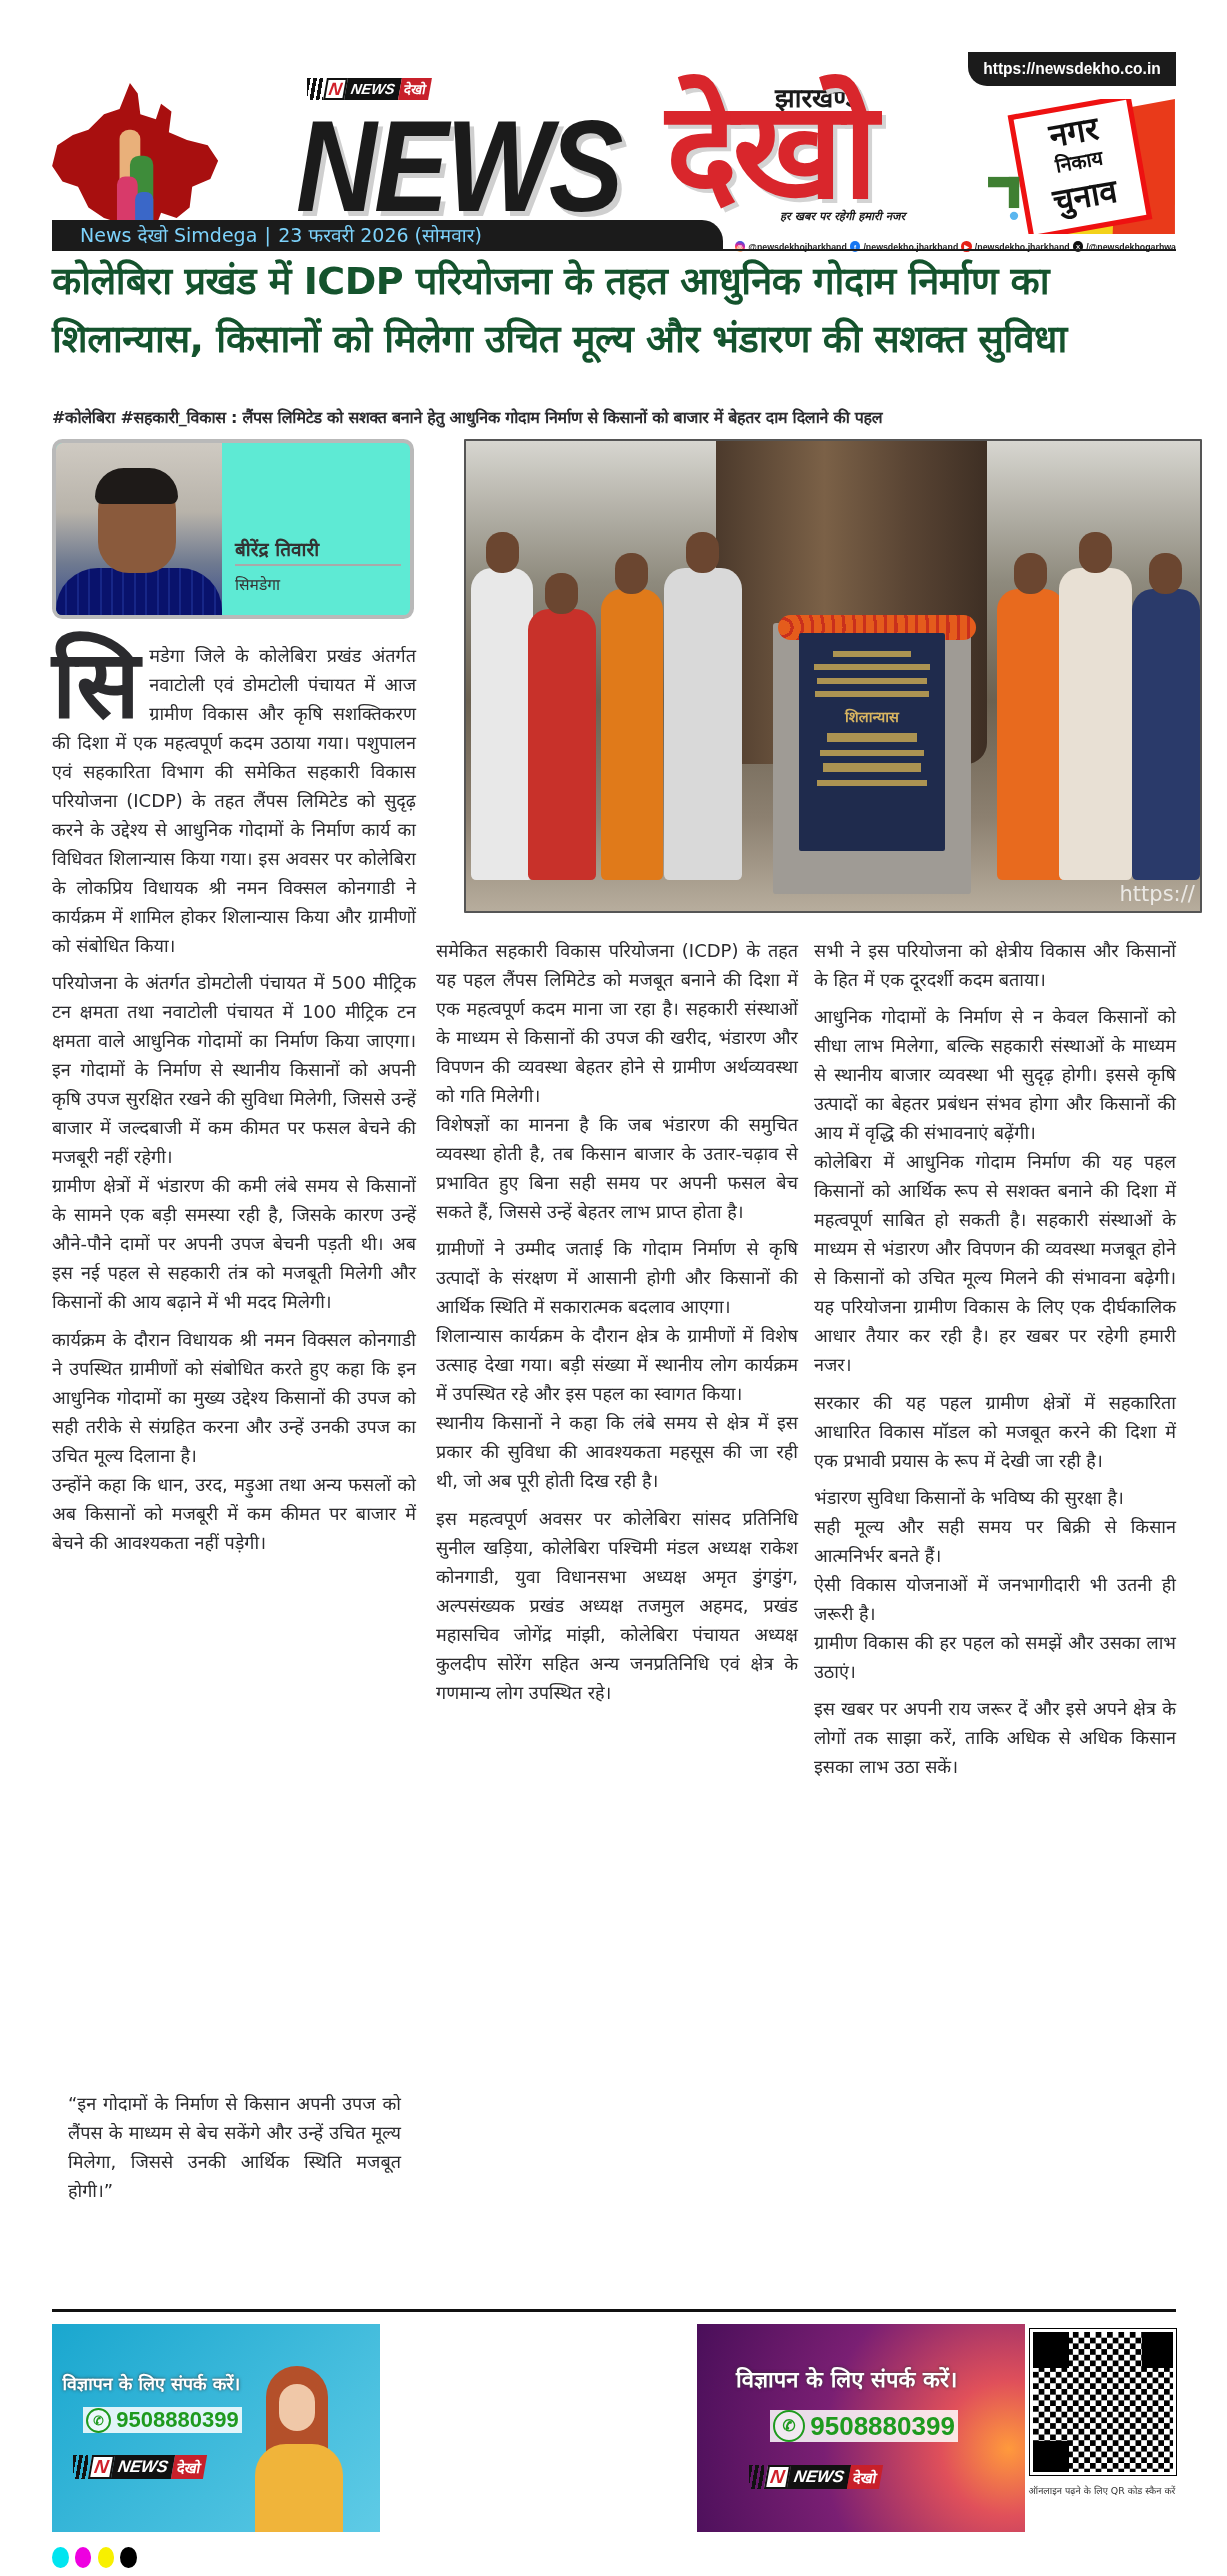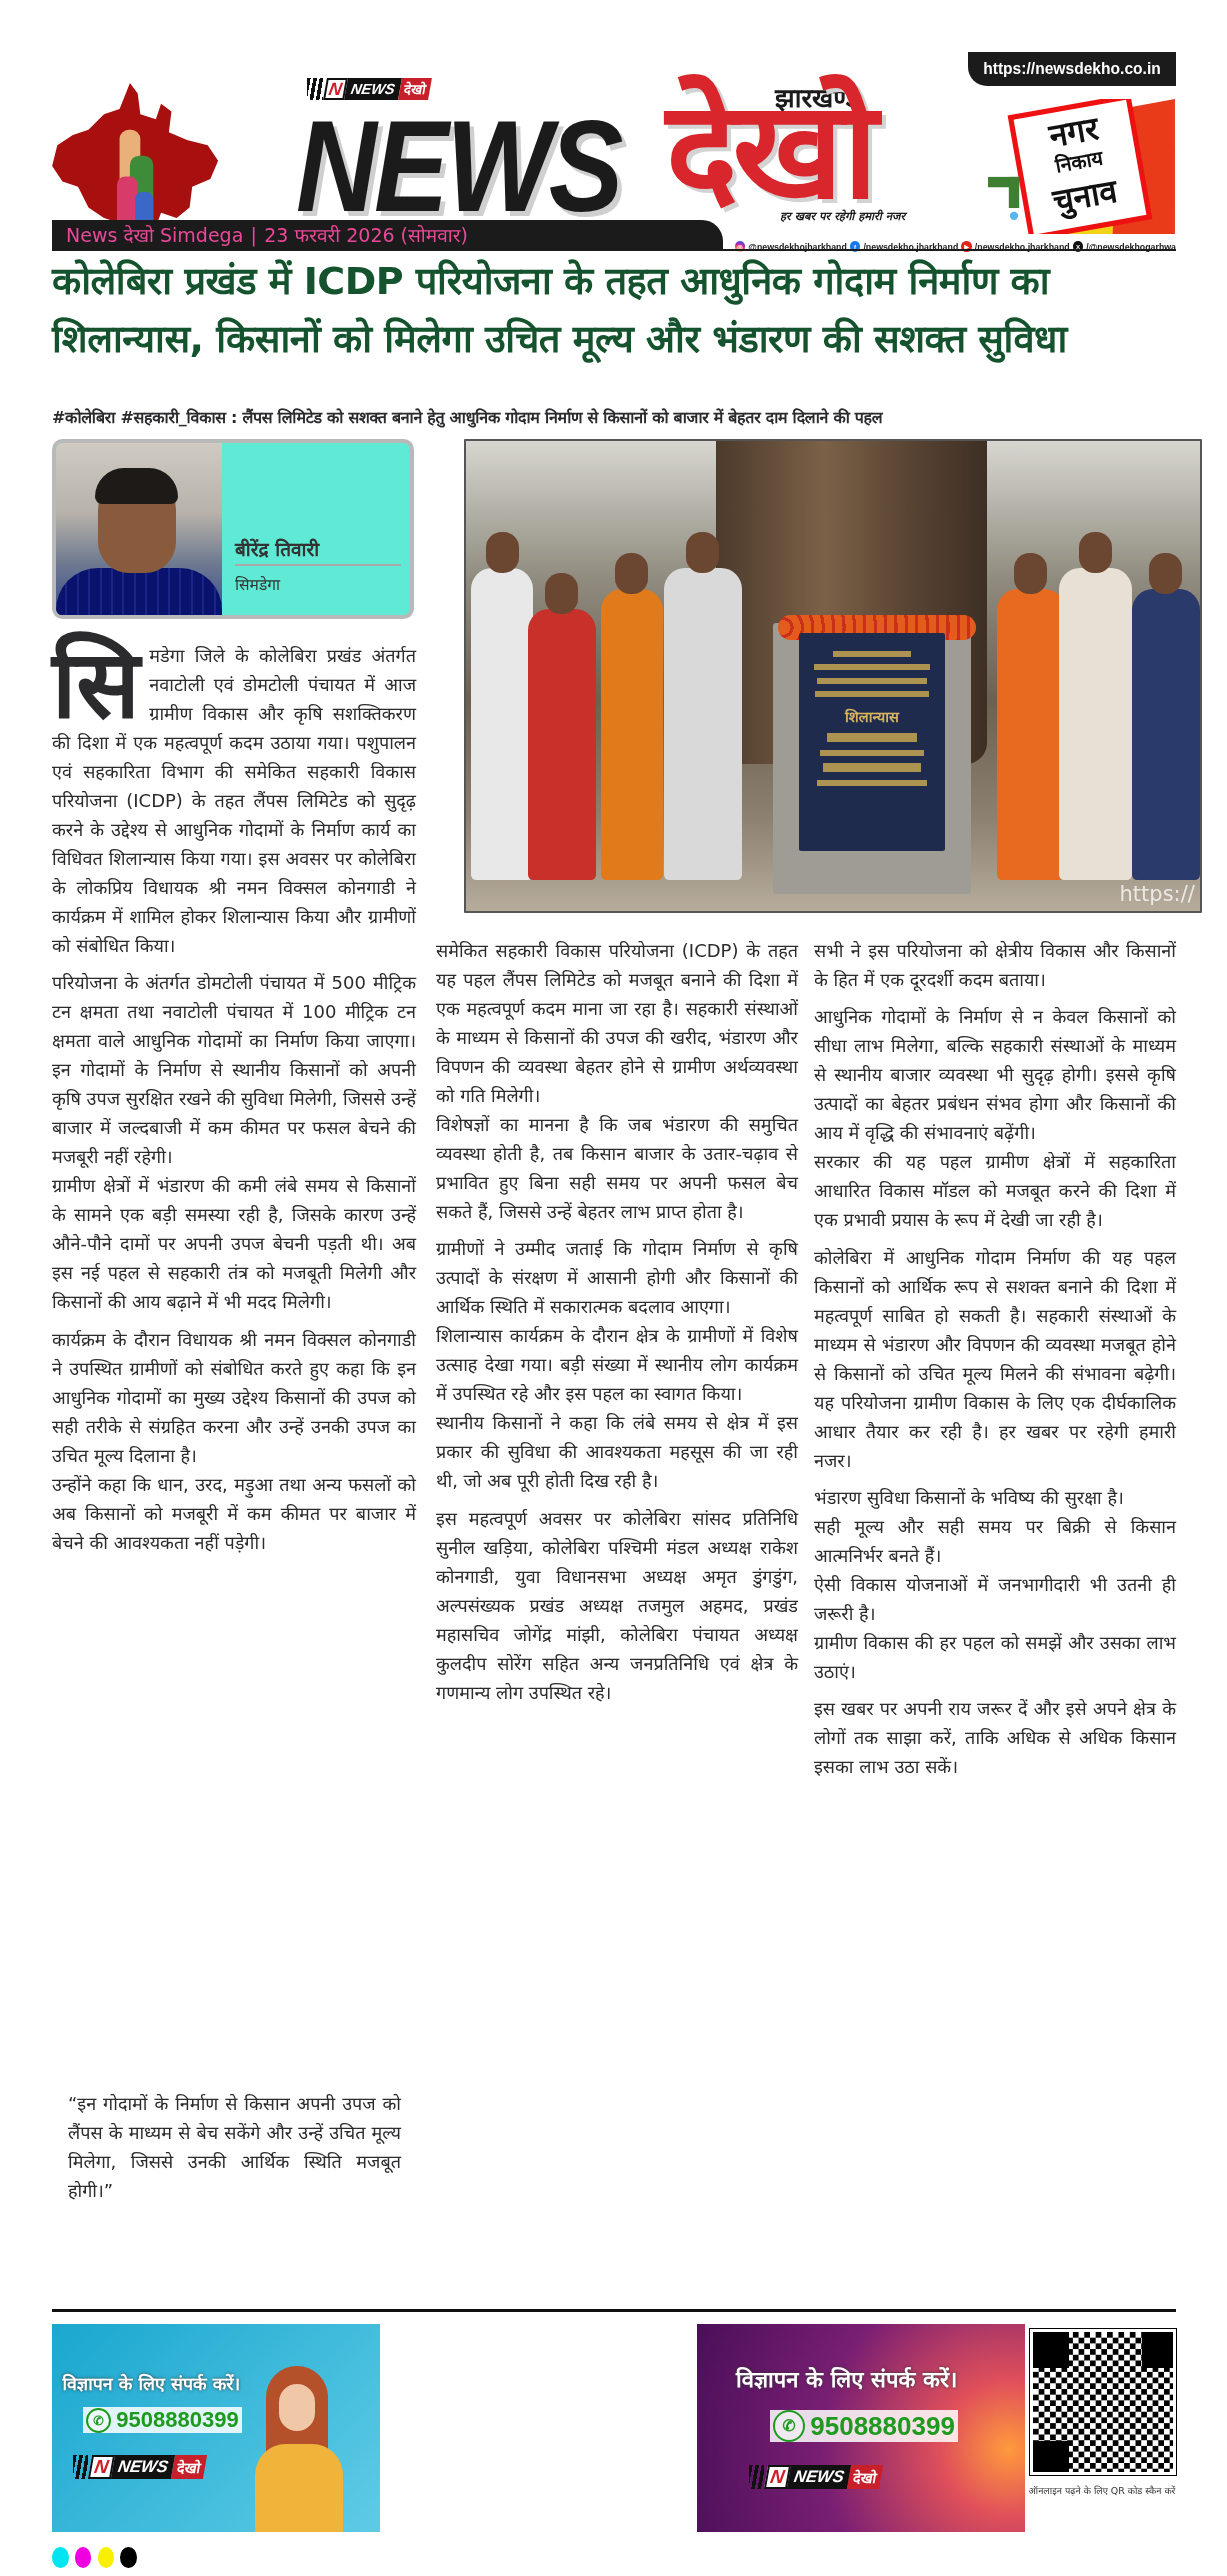--- a/index.html
+++ b/index.html
@@ -13,21 +13,21 @@
   .brand-small .bars { width: 15.6px; height: 22px; background: repeating-linear-gradient(100deg, #111 0 3.6px, transparent 3.6px 6.2px); margin-right: 2.1px; }
   .brand-small .nbox { width: 21px; height: 22px; background: #fff; border: 2.1px solid #111; color: #d0202a; font: bold italic 17.7px "Liberation Sans", sans-serif; display: flex; align-items: center; justify-content: center; transform: skewX(-10deg); }
   .brand-small .nword { background: #111; color: #fff; font: bold italic 14.6px "Liberation Sans", sans-serif; height: 22px; padding: 0 5.2px; display: flex; align-items: center; transform: skewX(-10deg); }
   .brand-small .dword { background: #c8202a; color: #fff; font: bold 13.5px "DejaVu Sans", sans-serif; height: 22px; padding: 0 4.2px; display: flex; align-items: center; transform: skewX(-10deg); }
   .big-news { position: absolute; left: 244px; top: 49px; font: 900 130px "Liberation Sans", sans-serif; letter-spacing: -3.1px; color: #1b1b1b; transform: scaleX(0.86); transform-origin: left top; line-height: 1; text-shadow: 5.2px 5.2px 0 #cfcfcf; font-style: italic; }
   .big-dekho { position: absolute; left: 614px; top: 31px; font: bold 135px "DejaVu Sans", sans-serif; color: #d9262c; line-height: 1; text-shadow: 4.2px 4.2px 0 #d3d3d3; letter-spacing: -5.2px; }
   .state-label { position: absolute; left: 723px; top: 27px; font: bold 26px "DejaVu Sans", sans-serif; color: #1b1b1b; }
   .tagline { position: absolute; left: 728px; top: 156px; font: italic bold 11.4px "DejaVu Sans", sans-serif; color: #1b1b1b; }
   .url-box { position: absolute; left: 916px; top: 0; width: 208px; height: 34px; background: #1b1b1b; border-bottom-left-radius: 19px; color: #fff; font: bold 15.6px "Liberation Sans", sans-serif; display: flex; align-items: center; justify-content: center; }
   .election-badge { position: absolute; left: 936px; top: 47px; width: 187px; height: 135px; }
-  .date-bar { position: absolute; left: 0; top: 168px; width: 671px; height: 29px; background: #1b1b1b; border-top-right-radius: 21px; color: #ec4899; font: 19px "DejaVu Sans", sans-serif; display: flex; align-items: center; padding-left: 14px; }
+  .date-bar { position: absolute; left: 0; top: 168px; width: 671px; height: 29px; background: #1b1b1b; border-top-right-radius: 21px; color: #7dd3fc; font: 19px "DejaVu Sans", sans-serif; display: flex; align-items: center; padding-left: 28px; }
   .date-bar .sep { margin: 0 7.3px; }
   .social-row { position: absolute; left: 671px; top: 185px; width: 453px; height: 19px; display: flex; align-items: center; justify-content: flex-end; gap: 3.1px; font: bold 8.8px "Liberation Sans", sans-serif; color: #222; }
   .social-row .ico { width: 10.4px; height: 10.4px; border-radius: 50%; display: inline-flex; align-items: center; justify-content: center; color: #fff; font-size: 6.2px; font-weight: bold; }
   .social-row .ig { background: radial-gradient(circle at 30% 110%, #fdf497 0%, #fd5949 45%, #d6249f 60%, #285AEB 90%); }
   .social-row .fb { background: #1877f2; }
   .social-row .yt { background: #e62117; }
   .social-row .xx { background: #111; }
   .mast-rule { position: absolute; left: 0; top: 197px; width: 1124px; height: 2.1px; background: #1b1b1b; }
 
   
@@ -227,22 +227,22 @@
   <p>विशेषज्ञों का मानना है कि जब भंडारण की समुचित व्यवस्था होती है, तब किसान बाजार के उतार-चढ़ाव से प्रभावित हुए बिना सही समय पर अपनी फसल बेच सकते हैं, जिससे उन्हें बेहतर लाभ प्राप्त होता है।</p>
   <p class="tight">ग्रामीणों ने उम्मीद जताई कि गोदाम निर्माण से कृषि उत्पादों के संरक्षण में आसानी होगी और किसानों की आर्थिक स्थिति में सकारात्मक बदलाव आएगा।</p>
   <p class="tight">शिलान्यास कार्यक्रम के दौरान क्षेत्र के ग्रामीणों में विशेष उत्साह देखा गया। बड़ी संख्या में स्थानीय लोग कार्यक्रम में उपस्थित रहे और इस पहल का स्वागत किया।</p>
   <p>स्थानीय किसानों ने कहा कि लंबे समय से क्षेत्र में इस प्रकार की सुविधा की आवश्यकता महसूस की जा रही थी, जो अब पूरी होती दिख रही है।</p>
   <p>इस महत्वपूर्ण अवसर पर कोलेबिरा सांसद प्रतिनिधि सुनील खड़िया, कोलेबिरा पश्चिमी मंडल अध्यक्ष राकेश कोनगाडी, युवा विधानसभा अध्यक्ष अमृत डुंगडुंग, अल्पसंख्यक प्रखंड अध्यक्ष तजमुल अहमद, प्रखंड महासचिव जोगेंद्र मांझी, कोलेबिरा पंचायत अध्यक्ष कुलदीप सोरेंग सहित अन्य जनप्रतिनिधि एवं क्षेत्र के गणमान्य लोग उपस्थित रहे।</p>
 </div>
 
 <div class="col col-right">
   <p>सभी ने इस परियोजना को क्षेत्रीय विकास और किसानों के हित में एक दूरदर्शी कदम बताया।</p>
   <p class="tight">आधुनिक गोदामों के निर्माण से न केवल किसानों को सीधा लाभ मिलेगा, बल्कि सहकारी संस्थाओं के माध्यम से स्थानीय बाजार व्यवस्था भी सुदृढ़ होगी। इससे कृषि उत्पादों का बेहतर प्रबंधन संभव होगा और किसानों की आय में वृद्धि की संभावनाएं बढ़ेंगी।</p>
+  <p>कोलेबिरा में आधुनिक गोदाम निर्माण की यह पहल किसानों को आर्थिक रूप से सशक्त बनाने की दिशा में महत्वपूर्ण साबित हो सकती है। सहकारी संस्थाओं के माध्यम से भंडारण और विपणन की व्यवस्था मजबूत होने से किसानों को उचित मूल्य मिलने की संभावना बढ़ेगी। यह परियोजना ग्रामीण विकास के लिए एक दीर्घकालिक आधार तैयार कर रही है। हर खबर पर रहेगी हमारी नजर।</p>
   <p>सरकार की यह पहल ग्रामीण क्षेत्रों में सहकारिता आधारित विकास मॉडल को मजबूत करने की दिशा में एक प्रभावी प्रयास के रूप में देखी जा रही है।</p>
-  <p>कोलेबिरा में आधुनिक गोदाम निर्माण की यह पहल किसानों को आर्थिक रूप से सशक्त बनाने की दिशा में महत्वपूर्ण साबित हो सकती है। सहकारी संस्थाओं के माध्यम से भंडारण और विपणन की व्यवस्था मजबूत होने से किसानों को उचित मूल्य मिलने की संभावना बढ़ेगी। यह परियोजना ग्रामीण विकास के लिए एक दीर्घकालिक आधार तैयार कर रही है। हर खबर पर रहेगी हमारी नजर।</p>
   <p class="tight">भंडारण सुविधा किसानों के भविष्य की सुरक्षा है।</p>
   <p class="tight">सही मूल्य और सही समय पर बिक्री से किसान आत्मनिर्भर बनते हैं।</p>
   <p class="tight">ऐसी विकास योजनाओं में जनभागीदारी भी उतनी ही जरूरी है।</p>
   <p>ग्रामीण विकास की हर पहल को समझें और उसका लाभ उठाएं।</p>
   <p>इस खबर पर अपनी राय जरूर दें और इसे अपने क्षेत्र के लोगों तक साझा करें, ताकि अधिक से अधिक किसान इसका लाभ उठा सकें।</p>
 </div>
 
 <div class="footer-rule"></div>
 
 <div class="ad ad-left">

